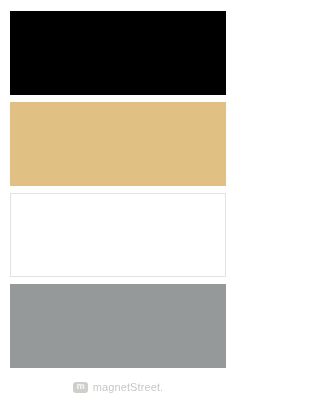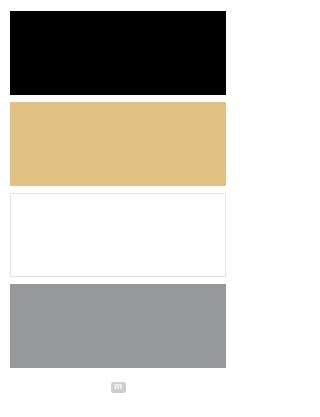--- a/index.html
+++ b/index.html
@@ -84,16 +84,17 @@
     <div class="swatch" style="background-color: rgb(224, 193, 131);"></div>
     <div class="swatch bordered" style="background-color: rgb(255, 255, 255);"></div>
     <div class="swatch" style="background-color: rgb(150, 153, 153);"></div>
   </div>
 
   <div class="footer">
     <div class="brand">
       <span class="brand-mark">
         <span class="brand-mark-glyph">m</span>
       </span>
+      <span class="brand-name">magnetStreet.</span>
     </div>
   </div>
 
 </div>
 
 </body></html>

